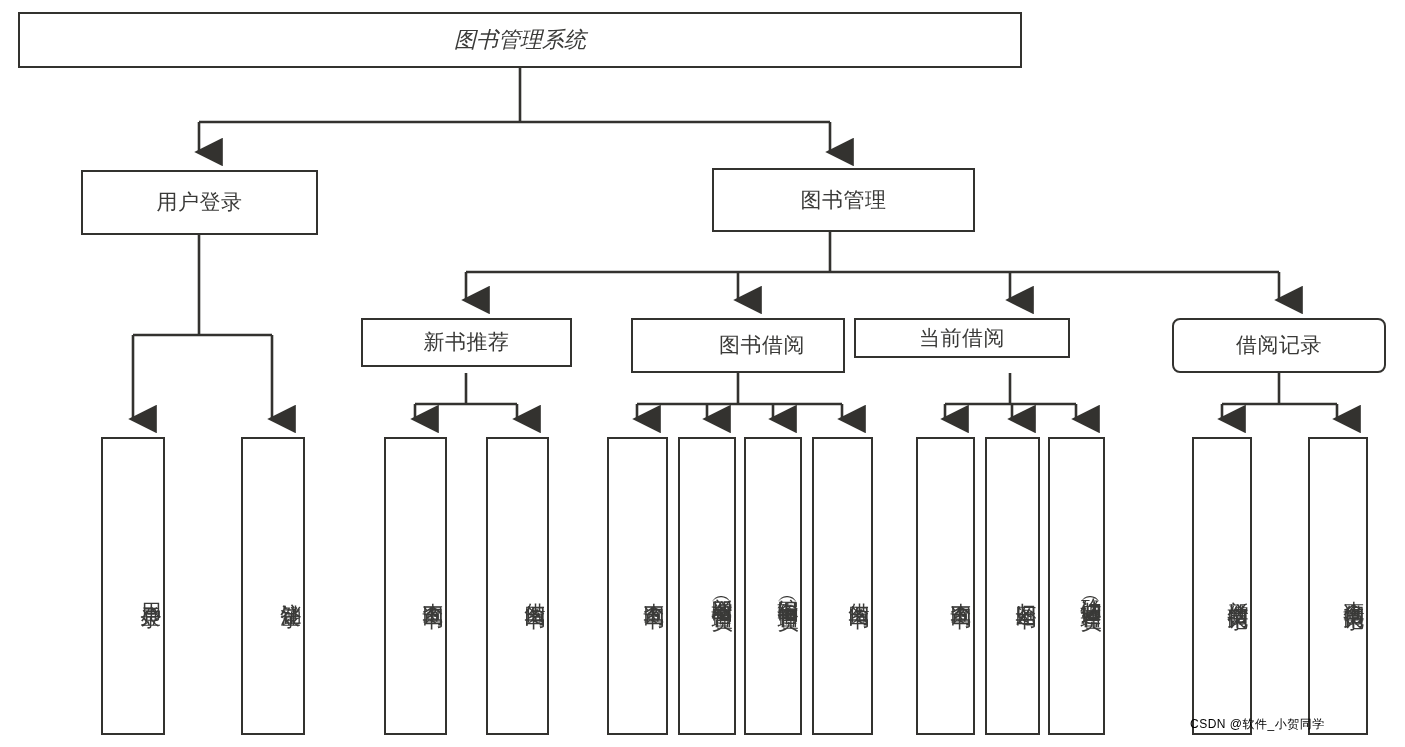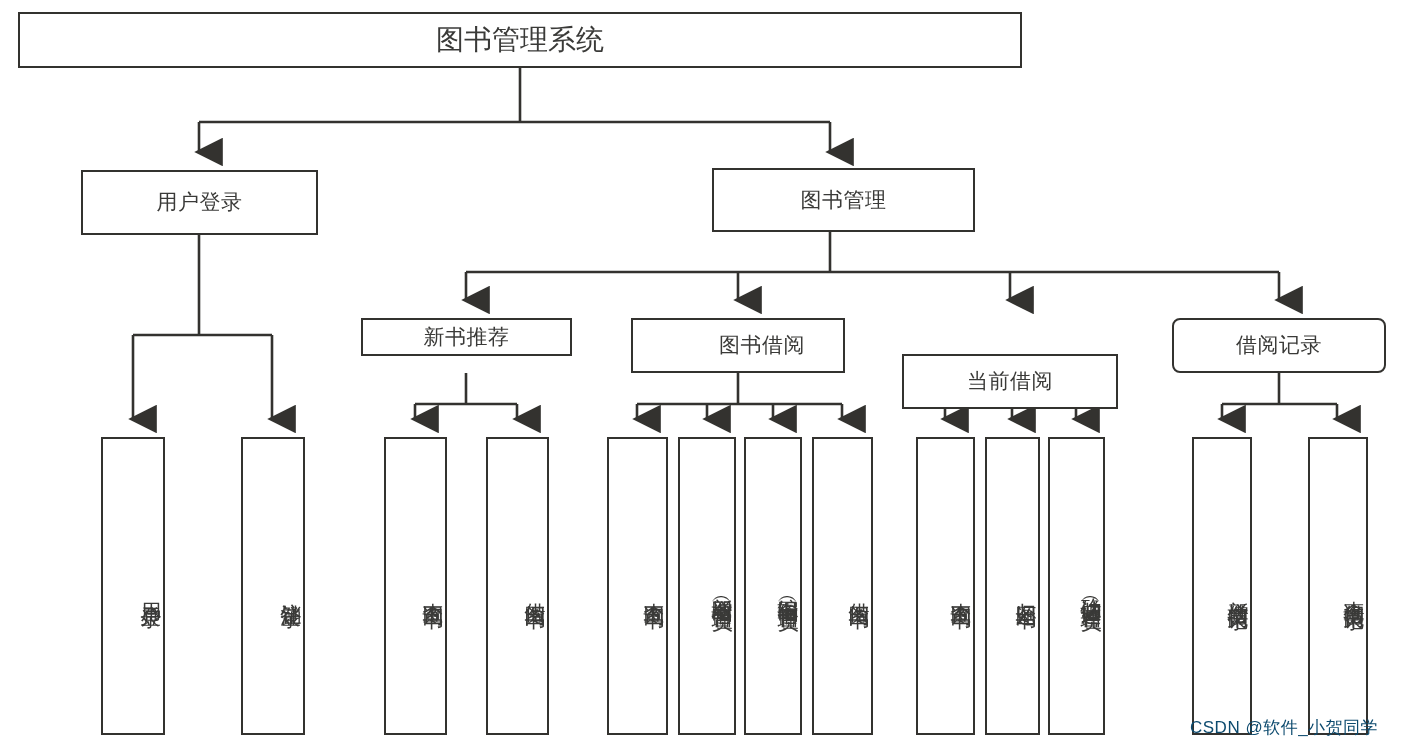--- a/index.html
+++ b/index.html
@@ -34,41 +34,42 @@
     align-items: center;
     justify-content: center;
     color: #3a3a38;
     line-height: 1.18;
   }
   .node.h {
     font-size: 21px;
     letter-spacing: 0.5px;
   }
   .node.root {
-    font-size: 28px;
+    font-size: 22px;
+    font-style: italic;
   }
   .node.v {
     writing-mode: vertical-rl;
     text-orientation: upright;
     font-size: 21px;
     letter-spacing: 2px;
     align-items: flex-start;
     justify-content: center;
     padding-top: 8px;
   }
   .node.v .vtext {
     writing-mode: vertical-rl;
     text-orientation: upright;
     display: block;
     text-align: left;
   }
   .watermark {
     position: absolute;
-    color: #0c4a6e;
-    font-size: 17px;
+    color: #000000;
+    font-size: 12px;
     letter-spacing: 0.5px;
     white-space: nowrap;
     user-select: none;
   }
 </style>
 </head>
 <body>
 
 <div id="canvas">
 
@@ -127,29 +128,29 @@
   </div>
 
   <div class="node h" style="left:81px; top:170px; width:237px; height:65px;">
     <span>用户登录</span>
   </div>
 
   <div class="node h" style="left:712px; top:168px; width:263px; height:64px;">
     <span>图书管理</span>
   </div>
 
-  <div class="node h" style="left:361px; top:318px; width:211px; height:38px;">
+  <div class="node h" style="left:361px; top:318px; width:211px; height:49px;">
     <span>新书推荐</span>
   </div>
 
   <div class="node h" style="left:631px; top:318px; width:214px; height:55px;padding-left:48px;">
     <span>图书借阅</span>
   </div>
 
-  <div class="node h" style="left:902px; top:318px; width:216px; height:55px;margin-top:36px;">
+  <div class="node h" style="left:854px; top:318px; width:216px; height:40px;">
     <span>当前借阅</span>
   </div>
 
   <div class="node h" style="left:1172px; top:318px; width:214px; height:55px;border-radius:8px;">
     <span>借阅记录</span>
   </div>
 
   <div class="node v" style="left:101px; top:437px; width:64px; height:298px;">
     <span class="vtext">用户登录</span>
   </div>

